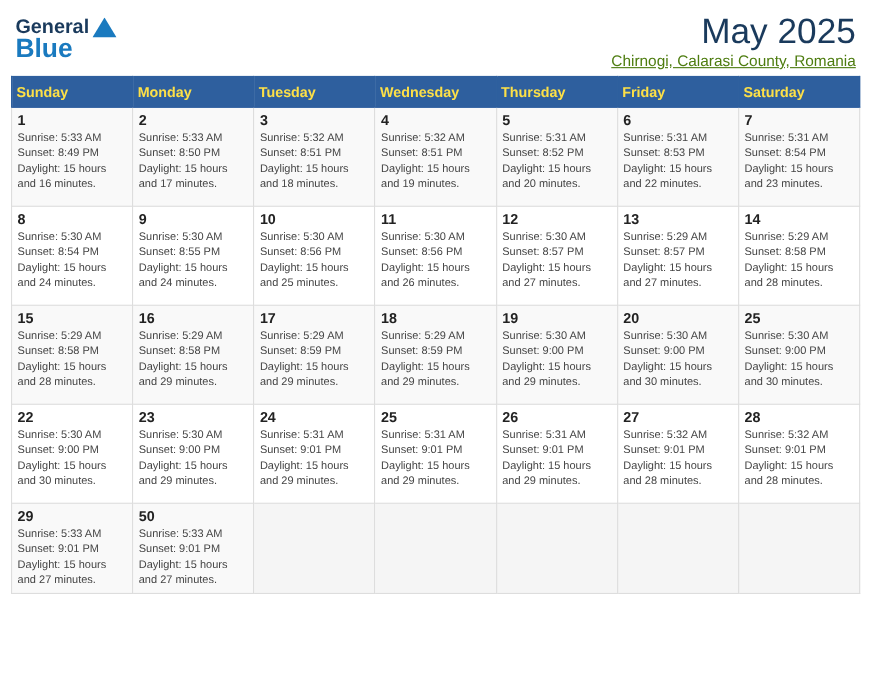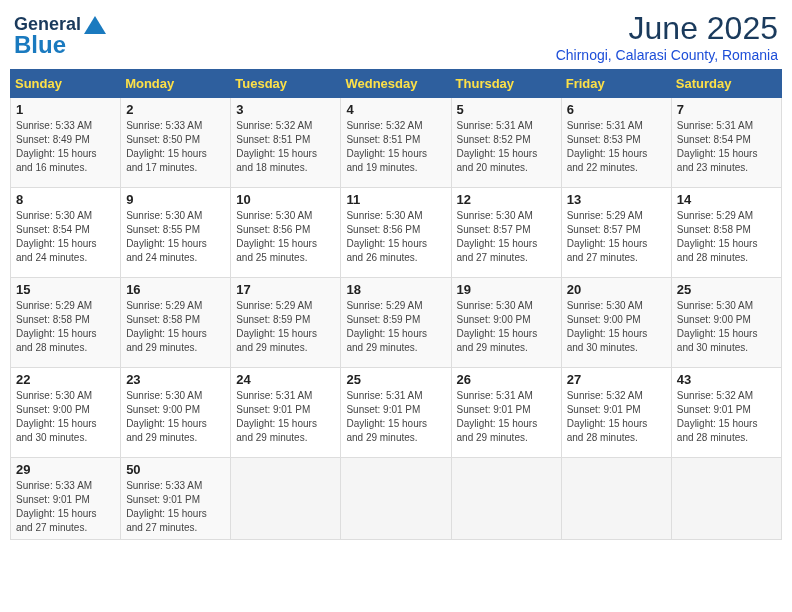--- a/index.html
+++ b/index.html
@@ -25,21 +25,22 @@
     .title-area {
       text-align: right;
     }
     .month-title {
       font-size: 32px;
       color: #1a3a5c;
       font-weight: normal;
     }
     .location-title {
       font-size: 14px;
-      color: #1d4ed8;
+      color: #4d7c0f;
+      text-decoration: underline;
     }
     .calendar {
       width: 100%;
       border-collapse: collapse;
       table-layout: fixed;
     }
     .calendar th {
       background-color: #2e5f9e;
       color: #fde047;
       font-size: 13px;
@@ -89,21 +90,21 @@
   <div class="logo">
     <div style="display:flex;align-items:center;gap:2px;">
       <span style="font-size:18px;font-weight:bold;color:#1a3a5c;">General</span>
       <svg width="22" height="18" viewBox="0 0 22 18" style="margin-left:1px;">
         <polygon points="11,0 22,18 0,18" fill="#1a7abf"></polygon>
       </svg>
     </div>
     <span style="font-size:24px;font-weight:bold;color:#1a7abf;margin-top:-4px;">Blue</span>
   </div>
   <div class="title-area">
-    <div class="month-title">June 2025</div>
+    <div class="month-title">May 2025</div>
     <div class="location-title">Chirnogi, Calarasi County, Romania</div>
   </div>
 </div>
 
 <table class="calendar">
   <thead>
     <tr>
     <th>Sunday</th>
         <th>Monday</th>
         <th>Tuesday</th>
@@ -304,21 +305,21 @@
 and 29 minutes.</div>
         </td>
         <td>
           <span class="day-number">27</span>
           <div class="day-info" style="white-space: pre-line;">Sunrise: 5:32 AM
 Sunset: 9:01 PM
 Daylight: 15 hours
 and 28 minutes.</div>
         </td>
         <td>
-          <span class="day-number">43</span>
+          <span class="day-number">28</span>
           <div class="day-info" style="white-space: pre-line;">Sunrise: 5:32 AM
 Sunset: 9:01 PM
 Daylight: 15 hours
 and 28 minutes.</div>
         </td>
       </tr>
       <tr class="last-row">
         <td>
           <span class="day-number">29</span>
           <div class="day-info" style="white-space: pre-line;">Sunrise: 5:33 AM

